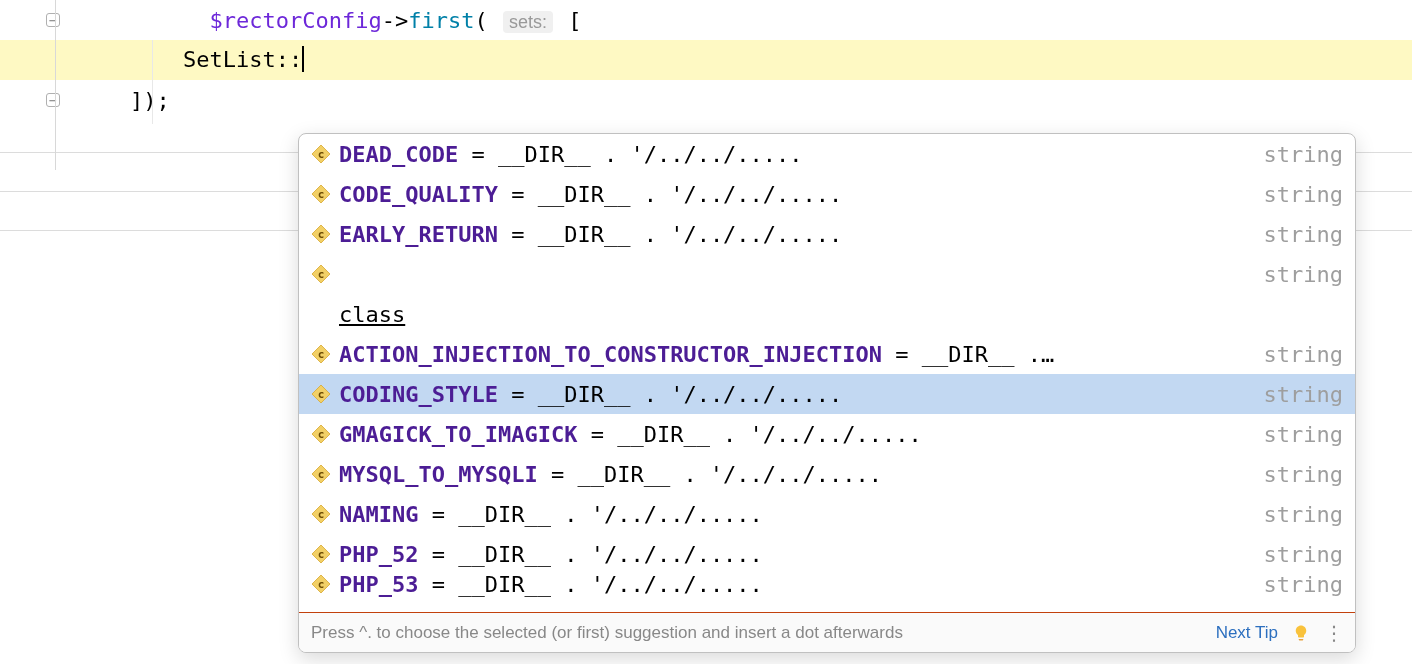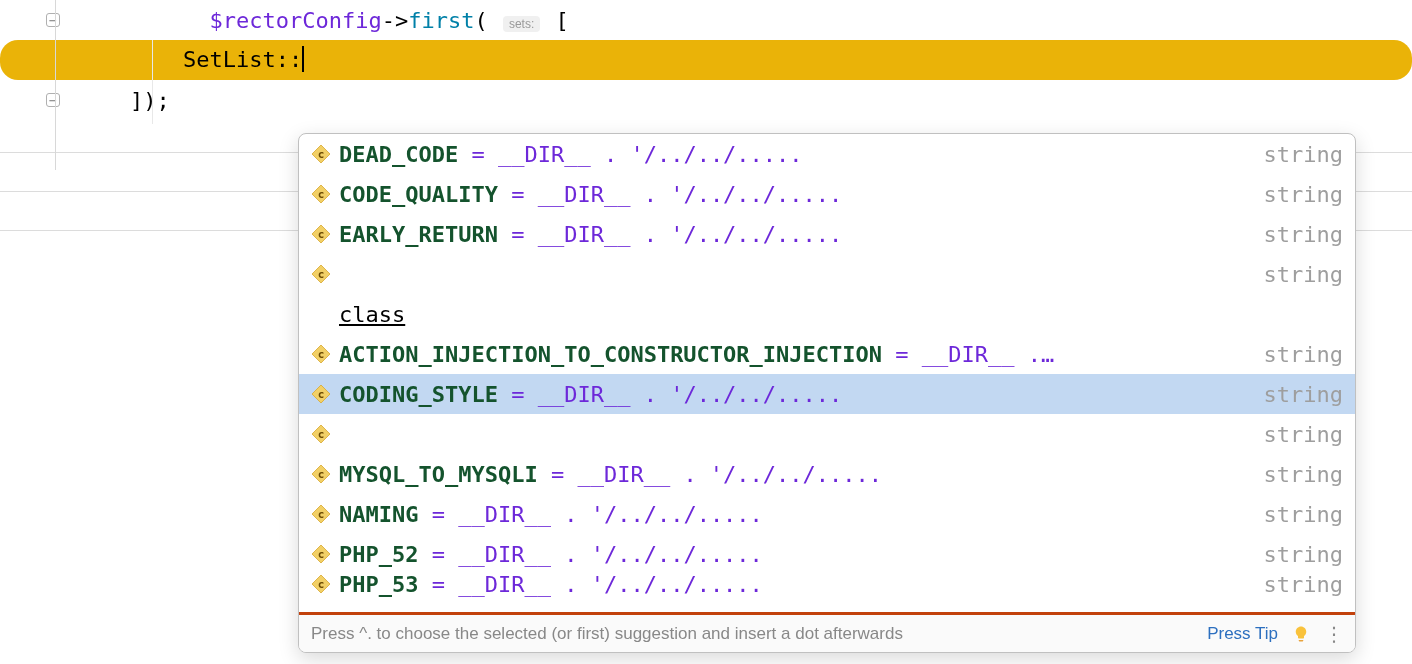--- a/index.html
+++ b/index.html
@@ -18,22 +18,21 @@
       height: 100%;
     }
     .code-line {
       display: flex;
       align-items: center;
       height: 40px;
       white-space: pre;
       color: #000000;
     }
     .highlighted-line {
-      background: #eab308;
-      border-radius: 18px;
+      background: #fef9c3;
     }
     .gutter {
       width: 70px;
       flex-shrink: 0;
       display: flex;
       justify-content: flex-end;
       align-items: center;
       padding-right: 10px;
     }
     .fold-icon {
@@ -65,21 +64,21 @@
     }
     .var { color: #6d28d9; }
     .method { color: #0080a8; }
     .const-ref { color: #7a2c96; font-style: italic; }
     .hint-badge {
       background: #f0f0f0;
       color: #999999;
       border-radius: 4px;
       padding: 1px 6px;
       font-family: -apple-system, BlinkMacSystemFont, sans-serif;
-      font-size: 12px;
+      font-size: 18px;
       margin: 0 2px;
     }
     .cursor {
       display: inline-block;
       width: 2px;
       height: 26px;
       background: #000000;
       vertical-align: middle;
       position: relative;
       top: -2px;
@@ -132,36 +131,36 @@
       width: 20px;
       height: 20px;
     }
     .completion-text {
       flex: 1;
       white-space: nowrap;
       overflow: hidden;
       text-overflow: ellipsis;
       color: #000000;
     }
-    .completion-name { font-weight: bold; color: #14532d; }
-    .completion-value { color: #6d28d9; }
+    .completion-name { font-weight: bold; color: #4c1d95; }
+    .completion-value { color: #000000; }
     .completion-type {
       color: #9e9e9e;
       margin-left: auto;
       padding-left: 12px;
       flex-shrink: 0;
     }
     .completion-plain {
       color: #000000;
       padding-left: 28px;
       text-decoration: underline;
     }
     .completion-footer {
       height: 40px;
-      border-top: 3px solid #c2410c;
+      border-top: 1px solid #c2410c;
       display: flex;
       align-items: center;
       padding: 0 12px;
       font-family: -apple-system, BlinkMacSystemFont, sans-serif;
       font-size: 17px;
       color: #888888;
       background: #fafafa;
     }
     .footer-tip {
       flex: 1;
@@ -288,20 +287,21 @@
           <span class="completion-text"><span class="completion-name">CODING_STYLE</span><span class="completion-value"> = __DIR__ . '/../../.....</span></span>
           <span class="completion-type">string</span>
         </div>
         <div class="completion-item">
           <span class="completion-icon">
             <svg viewBox="0 0 20 20">
               <path fill="#f2d066" stroke="#d8a830" stroke-width="0.8" d="M10 1 L19 10 L10 19 L1 10 Z"></path>
               <text x="10" y="14" text-anchor="middle" font-size="11" font-family="monospace" fill="#6b4a00" font-weight="bold">c</text>
             </svg>
           </span>
+          <span class="completion-text"><span class="completion-name">GMAGICK_TO_IMAGICK</span><span class="completion-value"> = __DIR__ . '/../../.....</span></span>
           <span class="completion-type">string</span>
         </div>
         <div class="completion-item">
           <span class="completion-icon">
             <svg viewBox="0 0 20 20">
               <path fill="#f2d066" stroke="#d8a830" stroke-width="0.8" d="M10 1 L19 10 L10 19 L1 10 Z"></path>
               <text x="10" y="14" text-anchor="middle" font-size="11" font-family="monospace" fill="#6b4a00" font-weight="bold">c</text>
             </svg>
           </span>
           <span class="completion-text"><span class="completion-name">MYSQL_TO_MYSQLI</span><span class="completion-value"> = __DIR__ . '/../../.....</span></span>
@@ -333,21 +333,21 @@
               <path fill="#f2d066" stroke="#d8a830" stroke-width="0.8" d="M10 1 L19 10 L10 19 L1 10 Z"></path>
               <text x="10" y="14" text-anchor="middle" font-size="11" font-family="monospace" fill="#6b4a00" font-weight="bold">c</text>
             </svg>
           </span>
           <span class="completion-text"><span class="completion-name">PHP_53</span><span class="completion-value"> = __DIR__ . '/../../.....</span></span>
           <span class="completion-type">string</span>
         </div>
       </div>
     <div class="completion-footer">
       <span class="footer-tip">Press ^. to choose the selected (or first) suggestion and insert a dot afterwards</span>
-      <span class="next-tip">Press Tip</span>
+      <span class="next-tip">Next Tip</span>
       <svg class="bulb-icon" viewBox="0 0 24 24">
         <path fill="#f9c23c" d="M12 2C8.13 2 5 5.13 5 9c0 2.38 1.19 4.47 3 5.74V17c0 .55.45 1 1 1h6c.55 0 1-.45 1-1v-2.26c1.81-1.27 3-3.36 3-5.74 0-3.87-3.13-7-7-7z"></path>
         <path fill="#e8a23c" d="M9 20h6v1c0 .5-.5 1-1 1h-4c-.5 0-1-.5-1-1v-1z"></path>
       </svg>
       <span class="more-icon">⋮</span>
     </div>
   </div>
 </div>
 
 </body></html>

